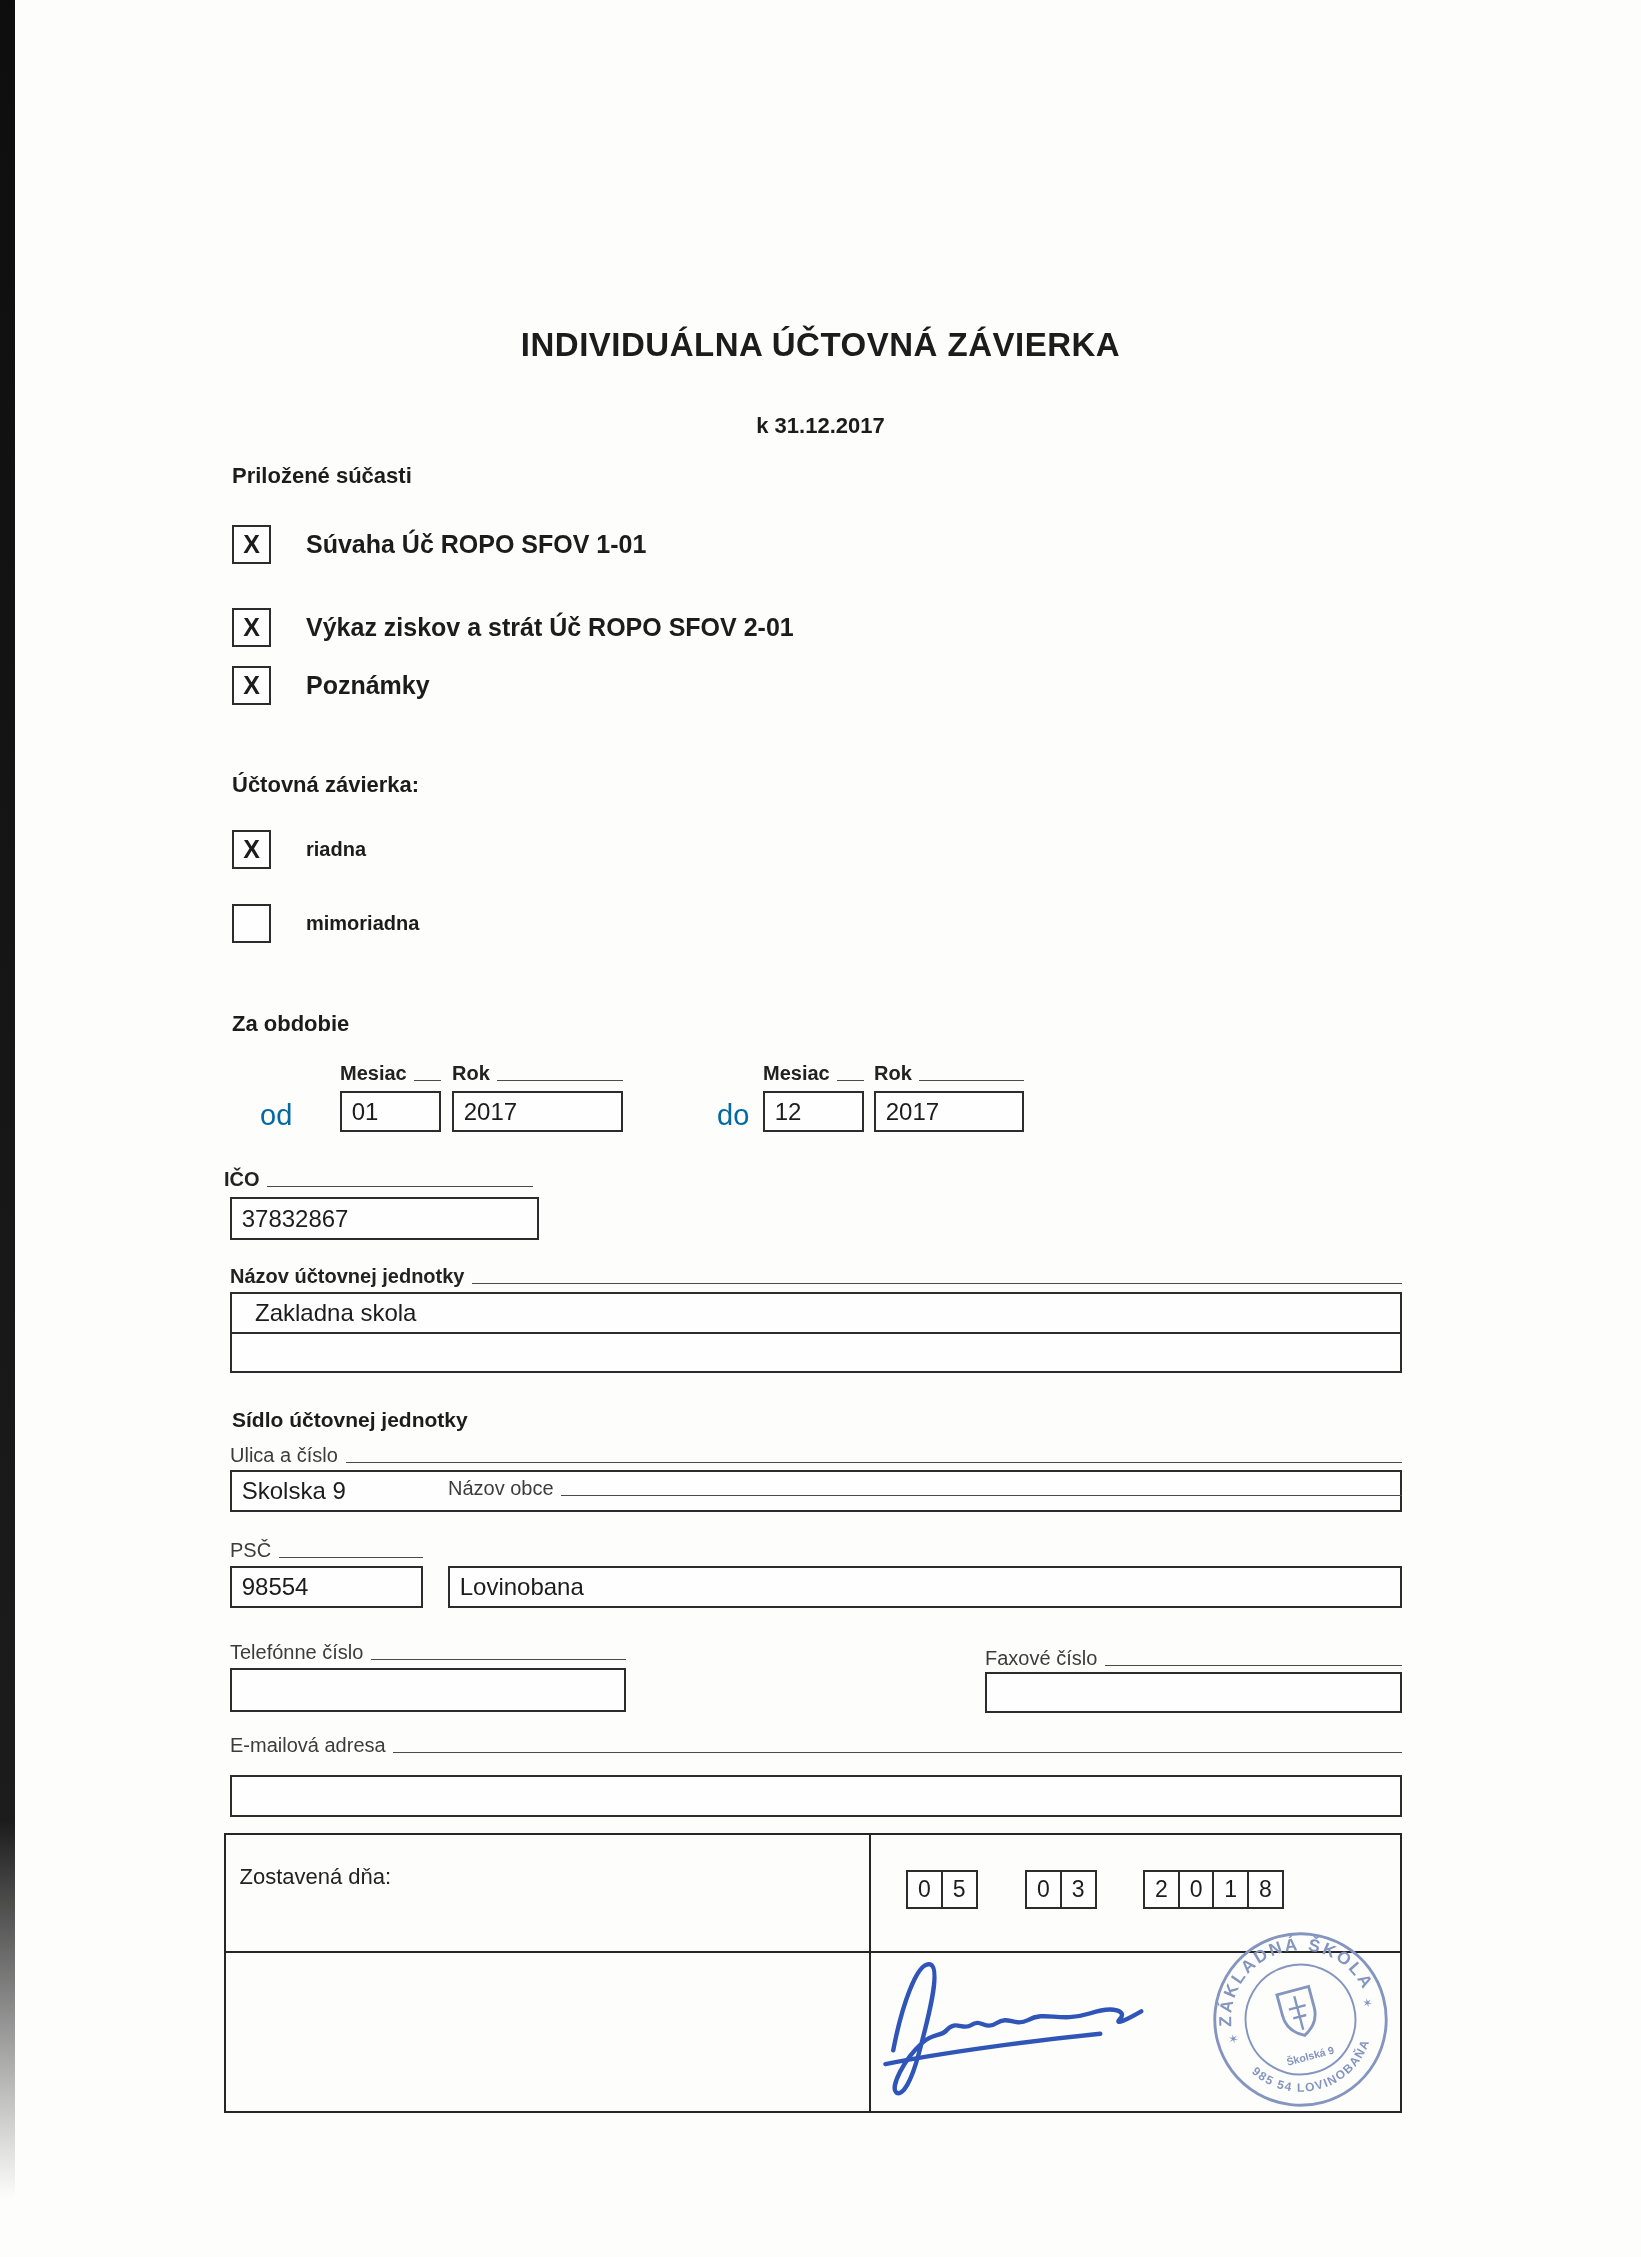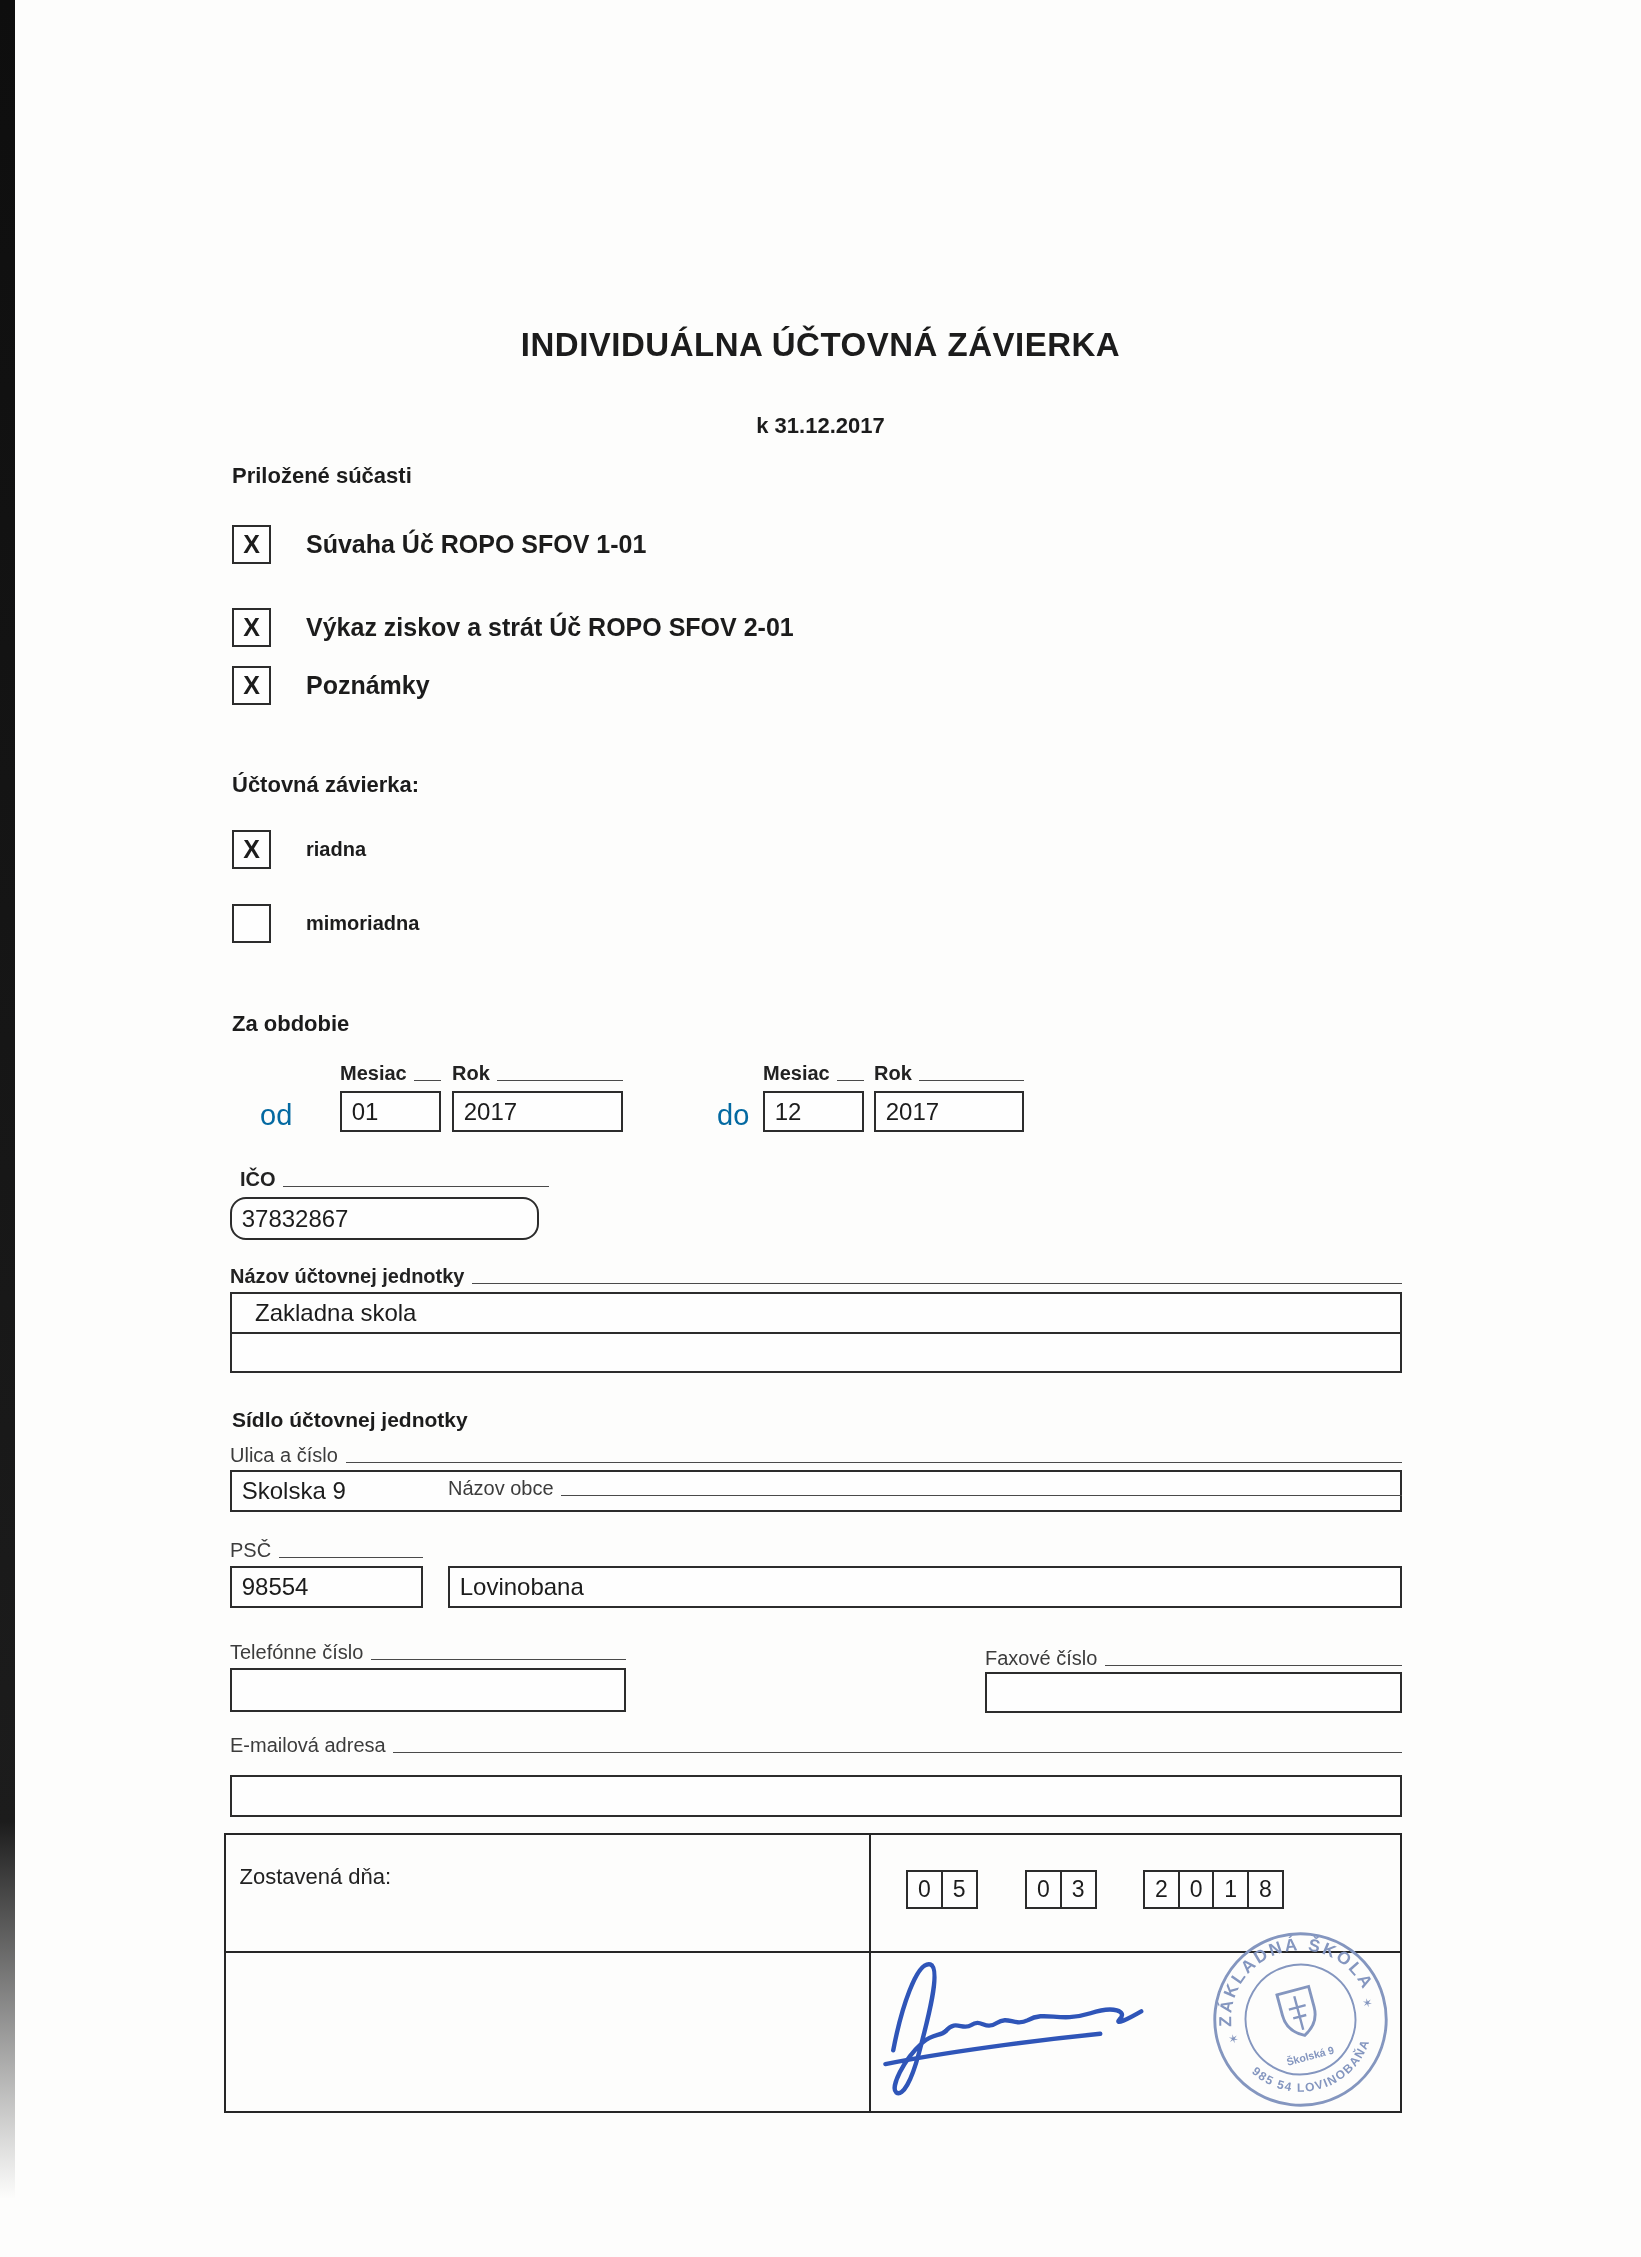--- a/index.html
+++ b/index.html
@@ -119,25 +119,25 @@
     </div>
 
   <div class="abs plainlbl" style="left:689px; top:1099px;">do</div>
   <div class="abs fieldbox" style="left:763px; top:1091px; width:101px; height:41px;">
       <span>12</span>
     </div>
   <div class="abs fieldbox" style="left:874px; top:1091px; width:150px; height:41px;">
       <span>2017</span>
     </div>
 
-  <div class="abs labelrow" style="left:240px; top:1168px; width:309px;">
+  <div class="abs labelrow" style="left:224px; top:1168px; width:309px;">
     <span class="lbl bold">IČO</span>
       <span class="rule"></span>
   </div>
-  <div class="abs fieldbox" style="left:230px; top:1197px; width:309px; height:43px;border-radius:16px;">
+  <div class="abs fieldbox" style="left:230px; top:1197px; width:309px; height:43px;">
       <span>37832867</span>
     </div>
 
   <div class="abs labelrow" style="left:230px; top:1265px; width:1172px;">
     <span class="lbl bold">Názov účtovnej jednotky</span>
       <span class="rule"></span>
   </div>
   <div class="abs fieldbox" style="left:230px; top:1292px; width:1172px; height:42px;padding-left:23px;">
       <span>Zakladna skola</span>
     </div>

